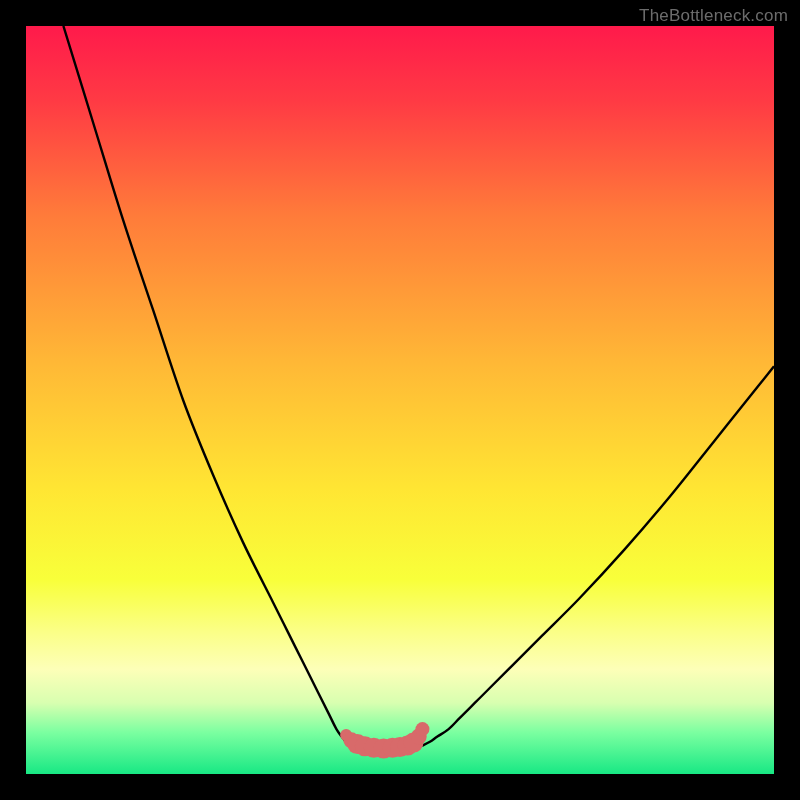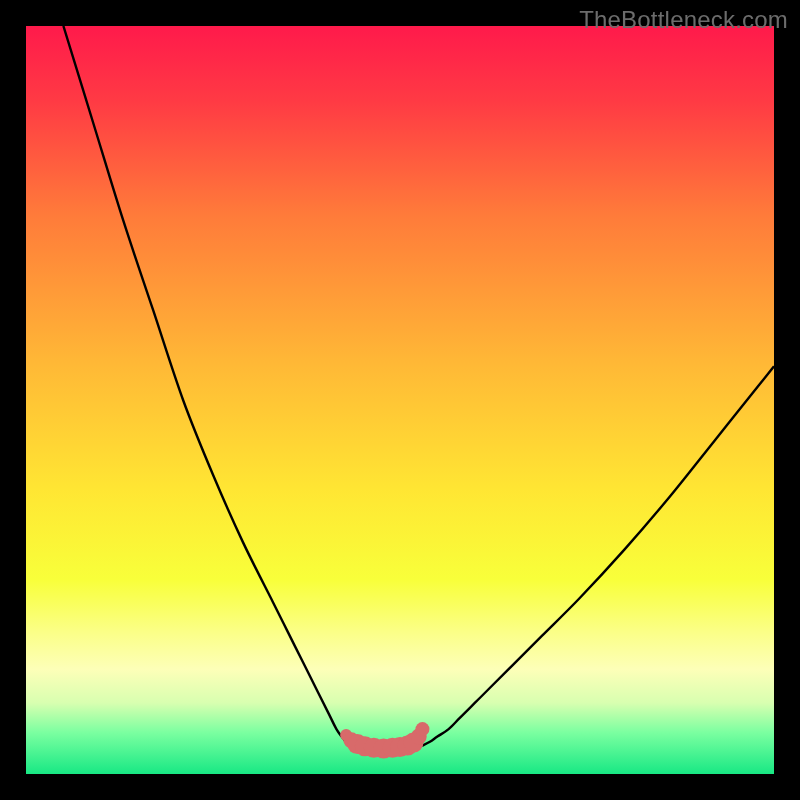--- a/index.html
+++ b/index.html
@@ -21,21 +21,21 @@
     left: 26px;
     top: 26px;
     width: 748px;
     height: 748px;
   }
   .watermark {
     position: absolute;
     top: 6px;
     right: 12px;
     color: #6c6c6c;
-    font-size: 24px;
+    font-size: 17px;
     letter-spacing: 0.2px;
     font-weight: 400;
     z-index: 20;
   }
 </style>
 </head>
 <body>
 
 <div class="frame">
   <svg class="plot" viewBox="0 0 748 748" preserveAspectRatio="none">

